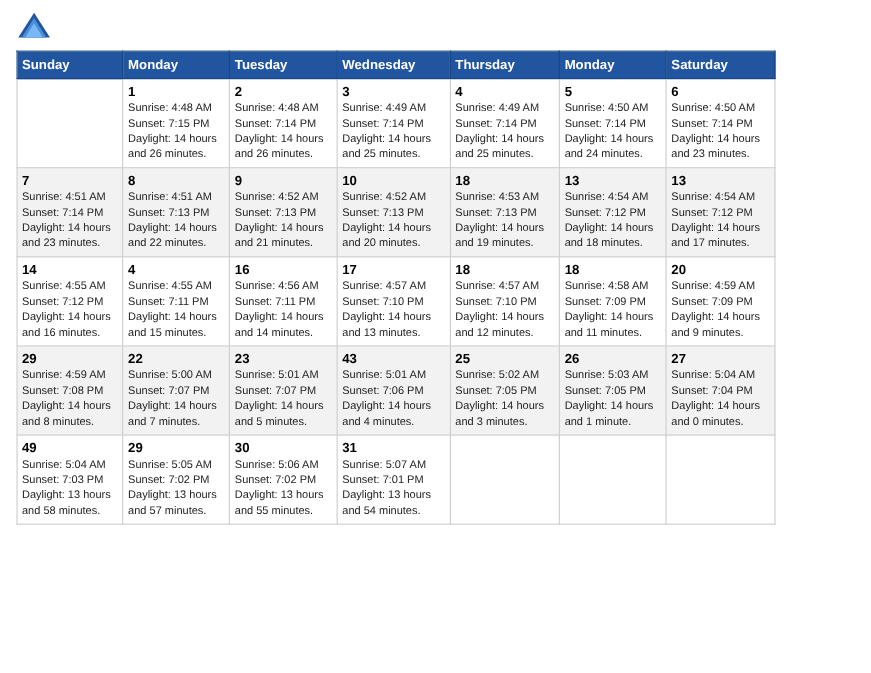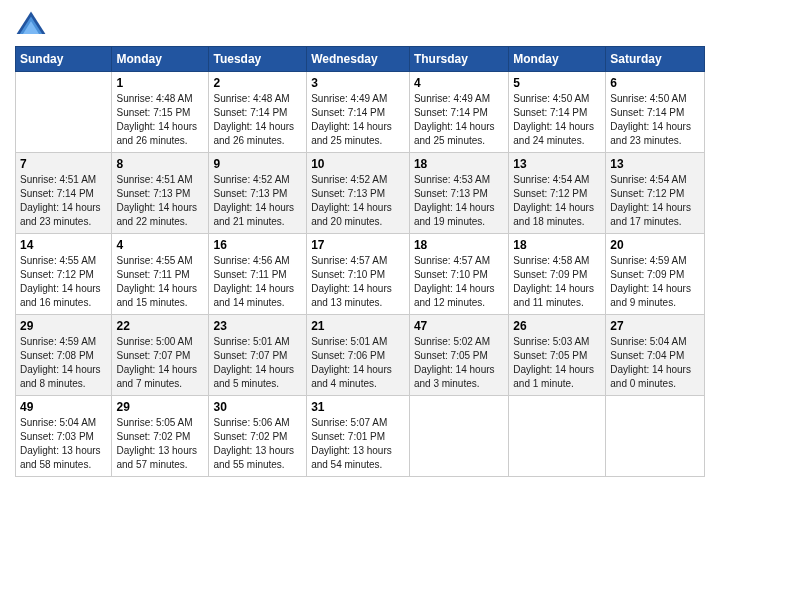--- a/index.html
+++ b/index.html
@@ -222,25 +222,25 @@
           </td>
           <td>
             <span class="day-num">22</span>
             <div class="day-info">Sunrise: 5:00 AM<br>Sunset: 7:07 PM<br>Daylight: 14 hours<br>and 7 minutes.</div>
           </td>
           <td>
             <span class="day-num">23</span>
             <div class="day-info">Sunrise: 5:01 AM<br>Sunset: 7:07 PM<br>Daylight: 14 hours<br>and 5 minutes.</div>
           </td>
           <td>
-            <span class="day-num">21</span>
+            <span class="day-num">43</span>
             <div class="day-info">Sunrise: 5:01 AM<br>Sunset: 7:06 PM<br>Daylight: 14 hours<br>and 4 minutes.</div>
           </td>
           <td>
-            <span class="day-num">47</span>
+            <span class="day-num">25</span>
             <div class="day-info">Sunrise: 5:02 AM<br>Sunset: 7:05 PM<br>Daylight: 14 hours<br>and 3 minutes.</div>
           </td>
           <td>
             <span class="day-num">26</span>
             <div class="day-info">Sunrise: 5:03 AM<br>Sunset: 7:05 PM<br>Daylight: 14 hours<br>and 1 minute.</div>
           </td>
           <td>
             <span class="day-num">27</span>
             <div class="day-info">Sunrise: 5:04 AM<br>Sunset: 7:04 PM<br>Daylight: 14 hours<br>and 0 minutes.</div>
           </td>

